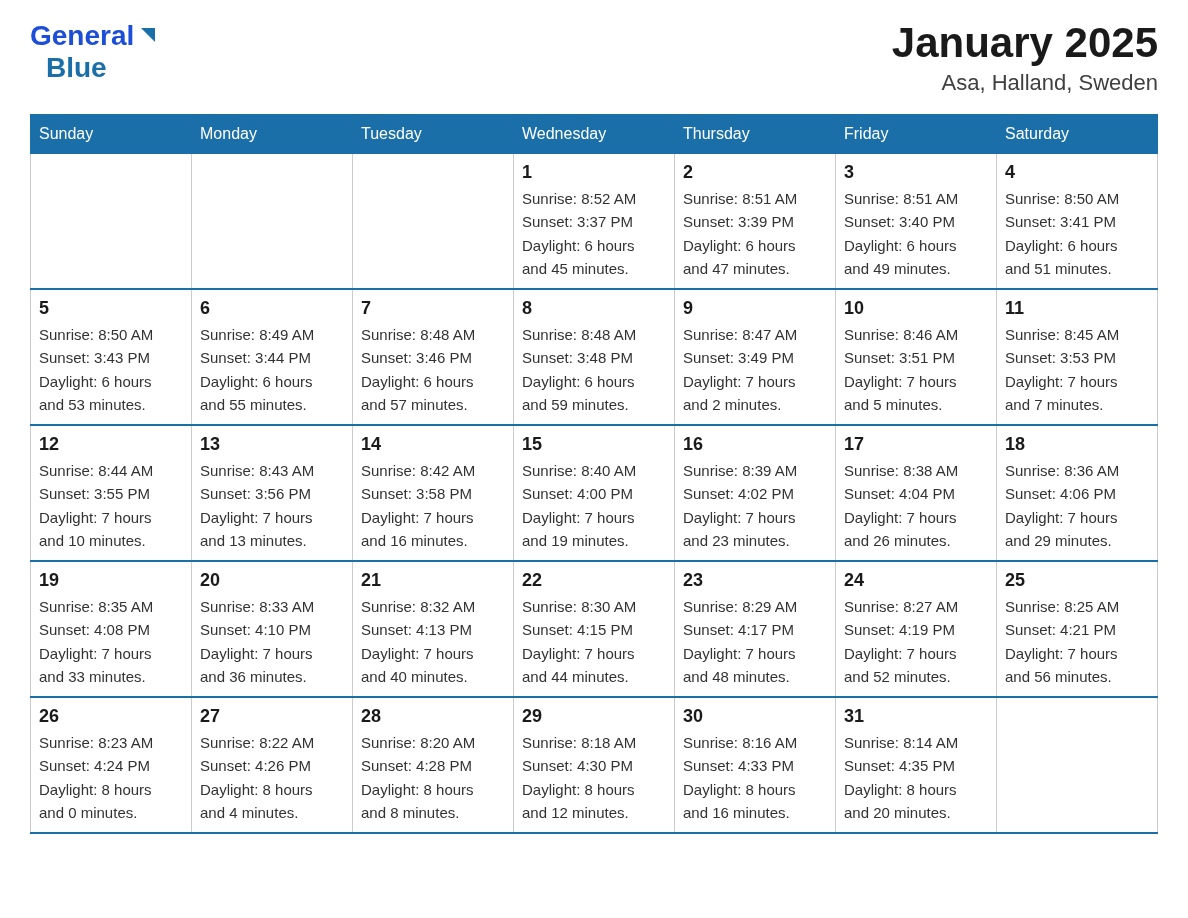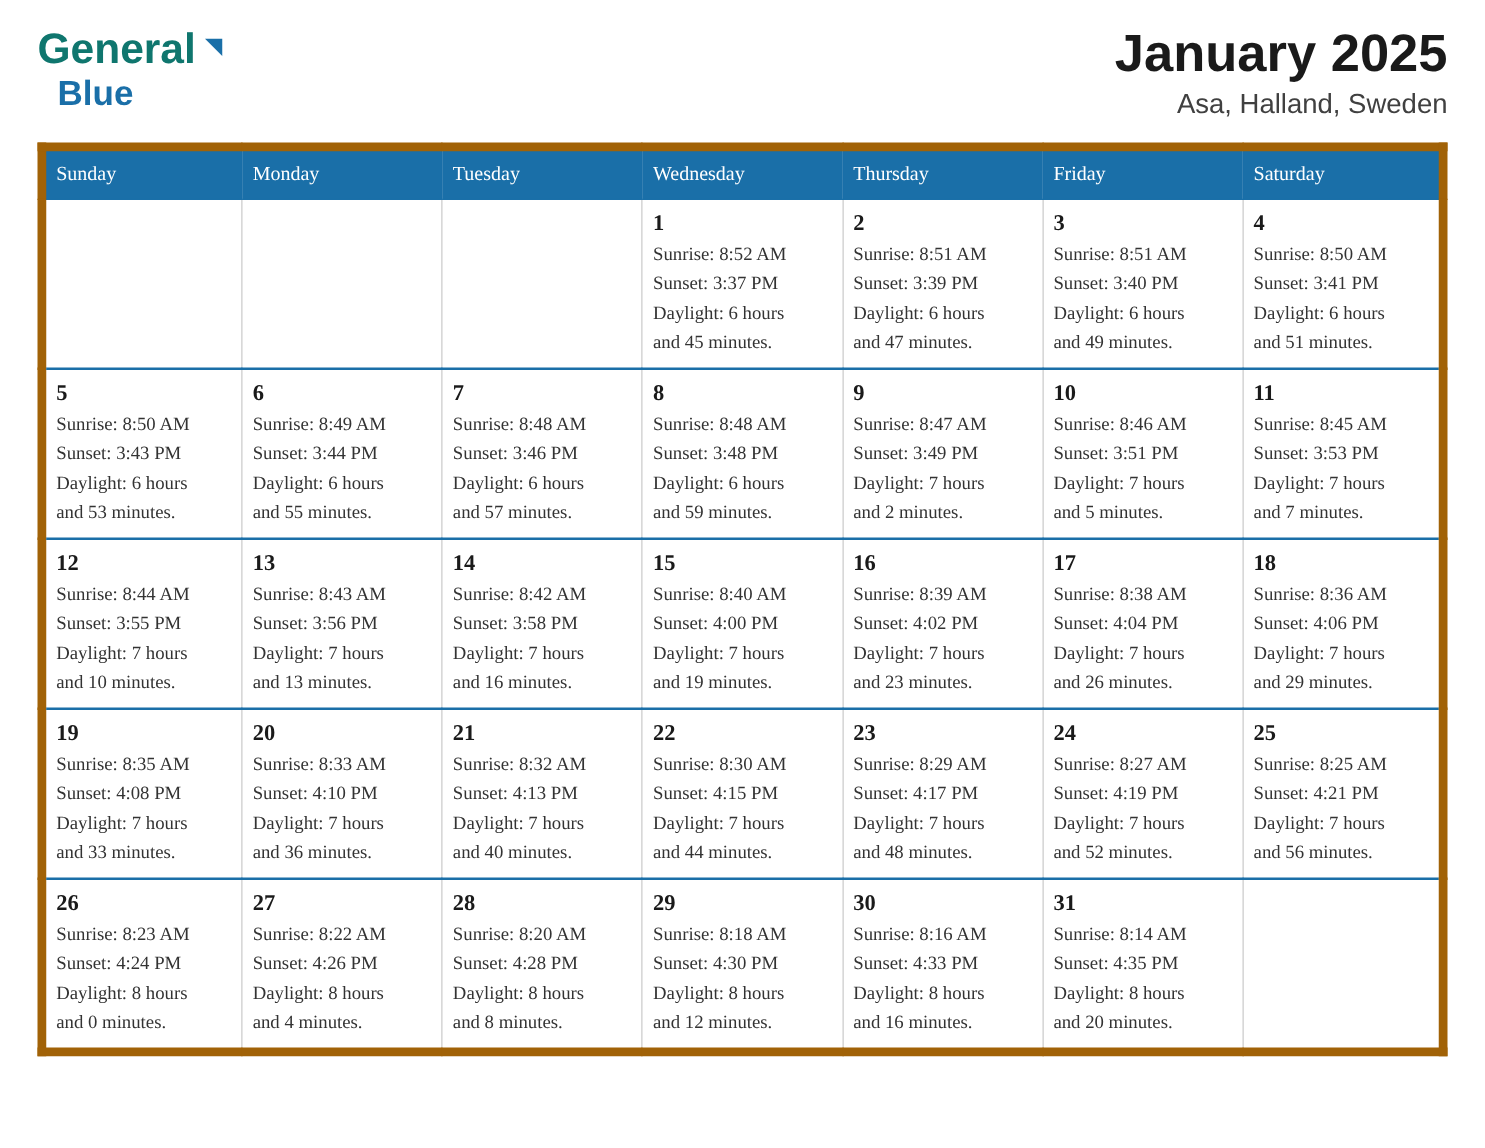--- a/index.html
+++ b/index.html
@@ -36,22 +36,21 @@
       margin-left: 20px;
     }
     .location-title {
       font-size: 22px;
       color: #404040;
       margin-top: 4px;
     }
     .calendar {
       width: 100%;
       border-collapse: collapse;
-      border: 7px solid #a16207;
-      font-family: Liberation Serif, serif;
+      border: 1px solid #a16207;
     }
     .calendar thead tr th {
       background-color: #1a6fa8;
       color: #ffffff;
       font-size: 16px;
       font-weight: normal;
       padding: 10px 8px;
       text-align: left;
       border: 1px solid #1a6fa8;
     }
@@ -79,21 +78,21 @@
     .empty-cell {
       background: #ffffff;
     }
   </style>
 </head>
 <body>
 
 <div class="header">
   <div class="logo">
     <div class="logo-text-row">
-      <span style="font-size:34px;font-weight:bold;color:#0f766e;">General</span>
+      <span style="font-size:28px;font-weight:bold;color:#1d4ed8;">General</span>
       <span style="display:inline-block;margin-left:3px;margin-top:2px;">
         <svg width="18" height="18" viewBox="0 0 18 18">
             <polygon points="4,2 18,2 18,16" fill="#1a6fa8"></polygon>
           </svg>
       </span>
     </div>
     <div>
       <span style="font-size:28px;font-weight:bold;color:#1a6fa8;margin-left:16px;">Blue</span>
     </div>
   </div>

